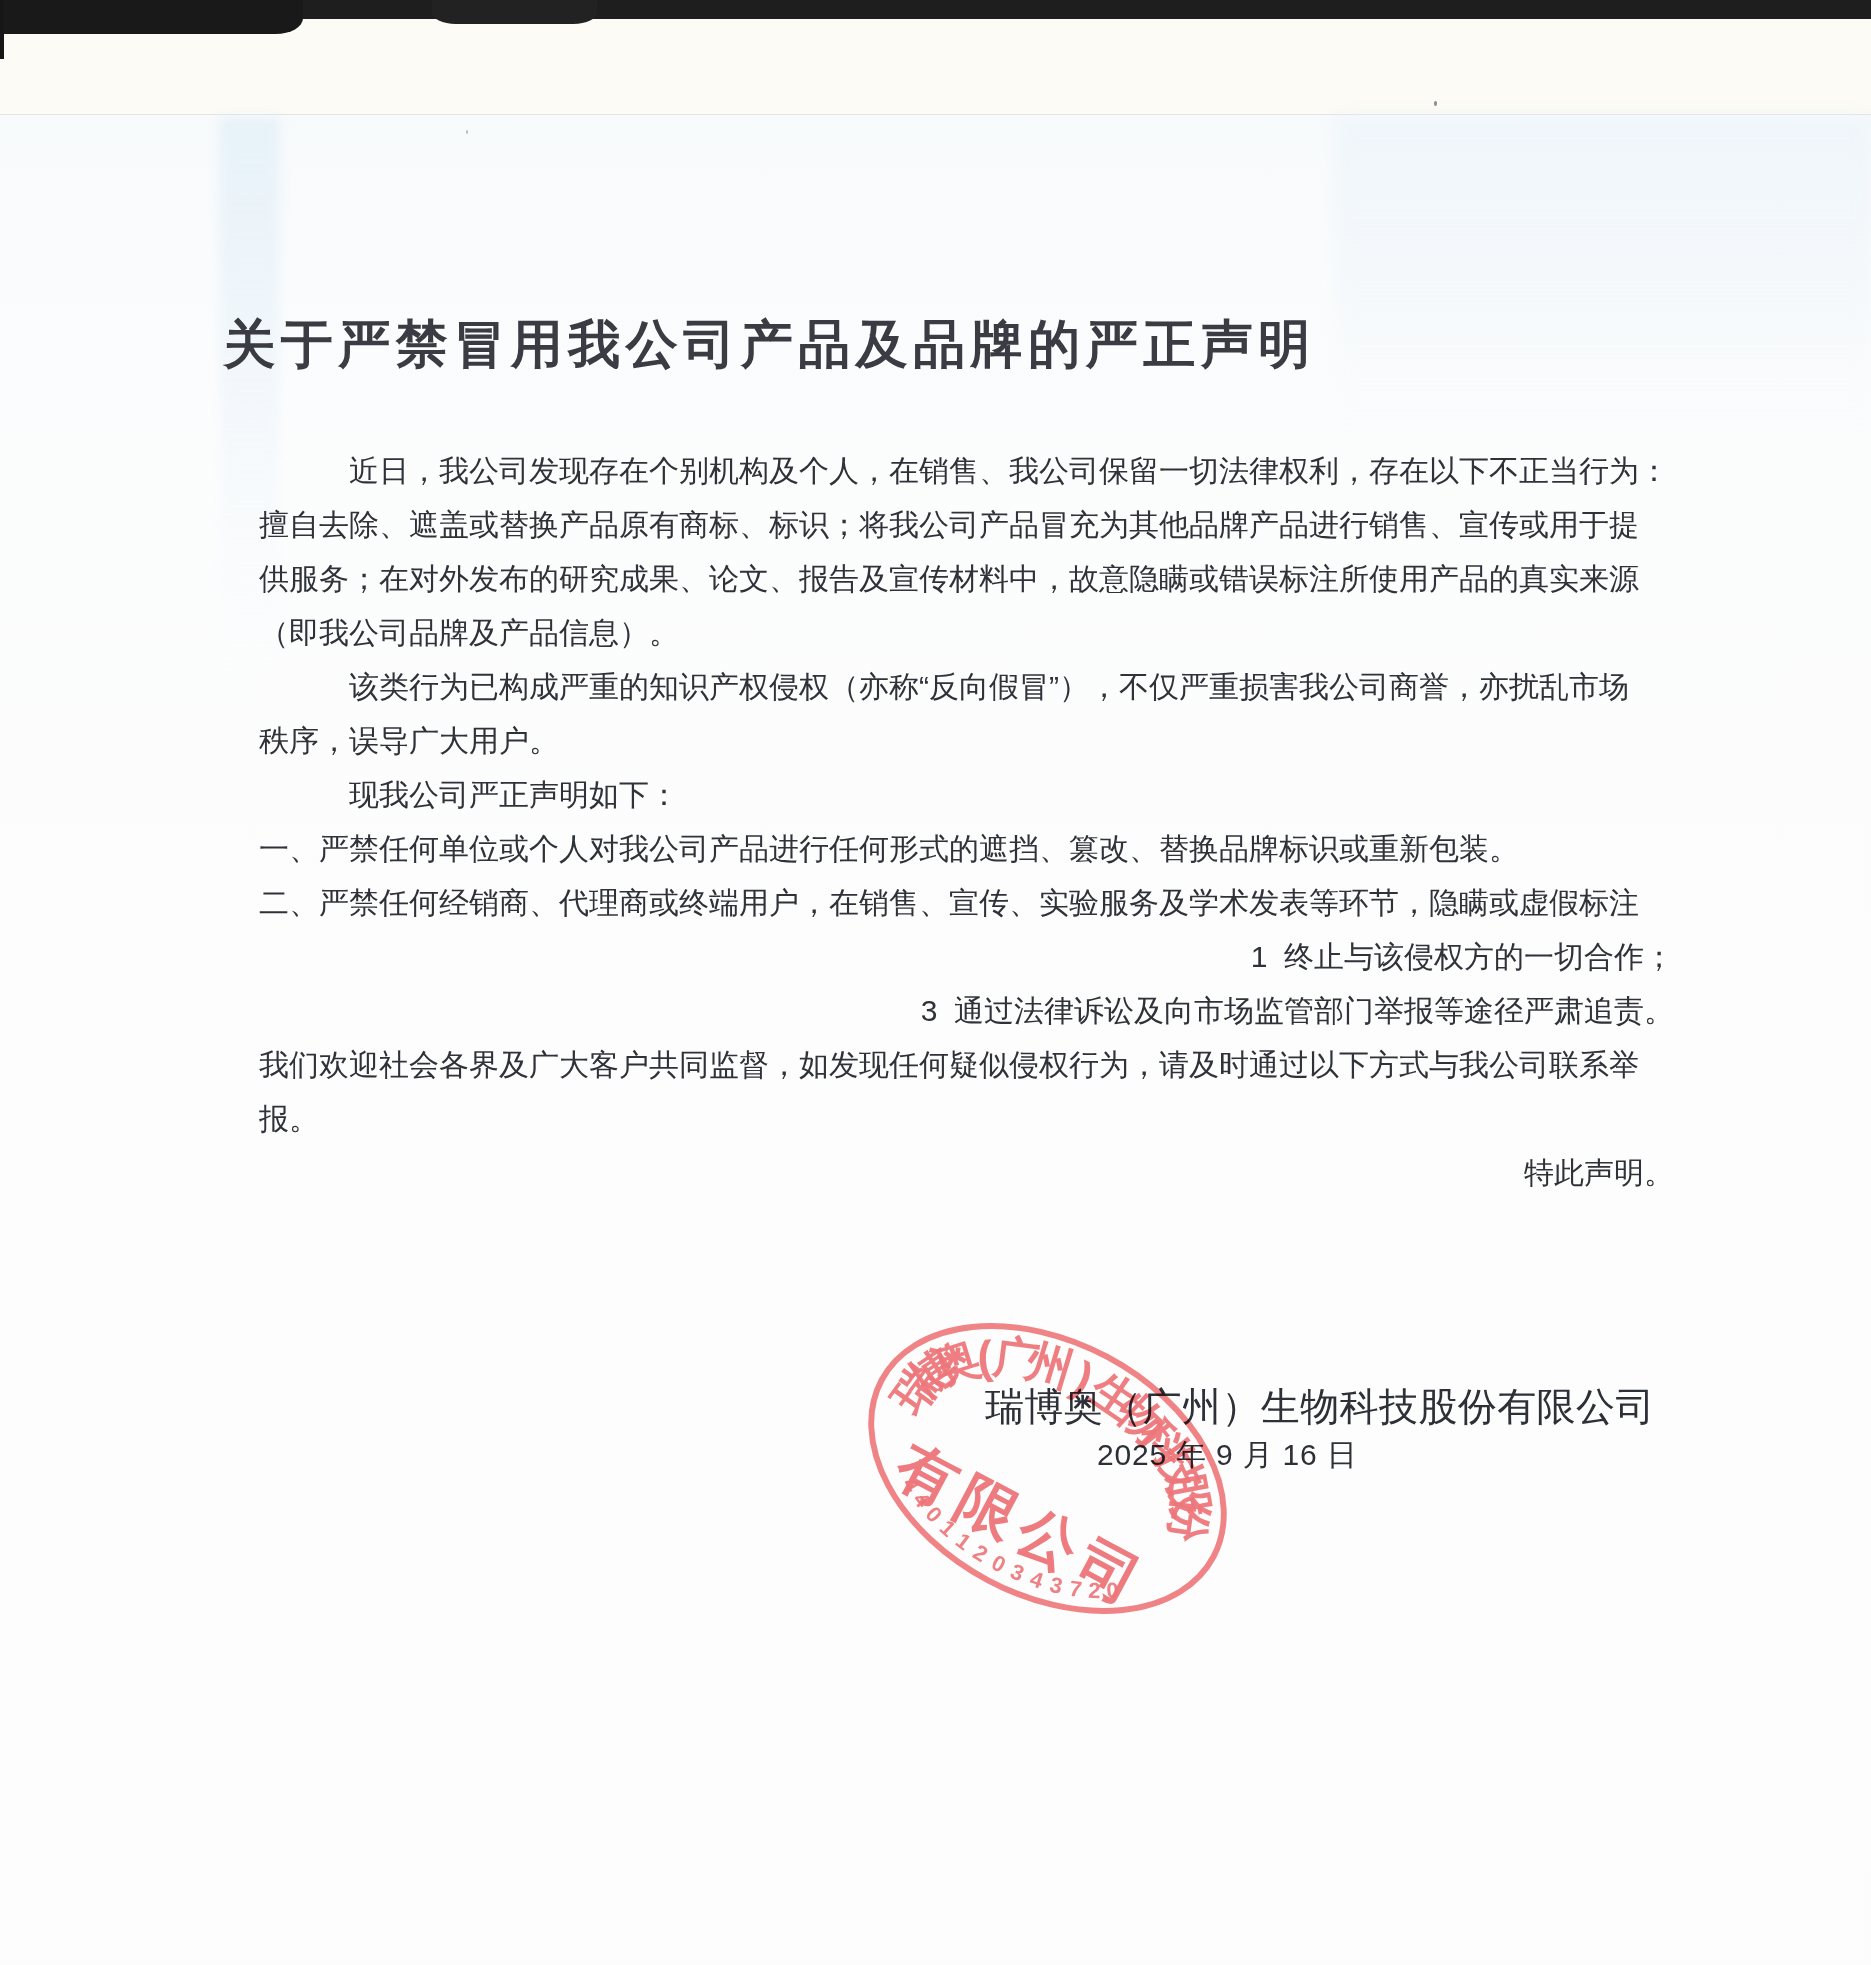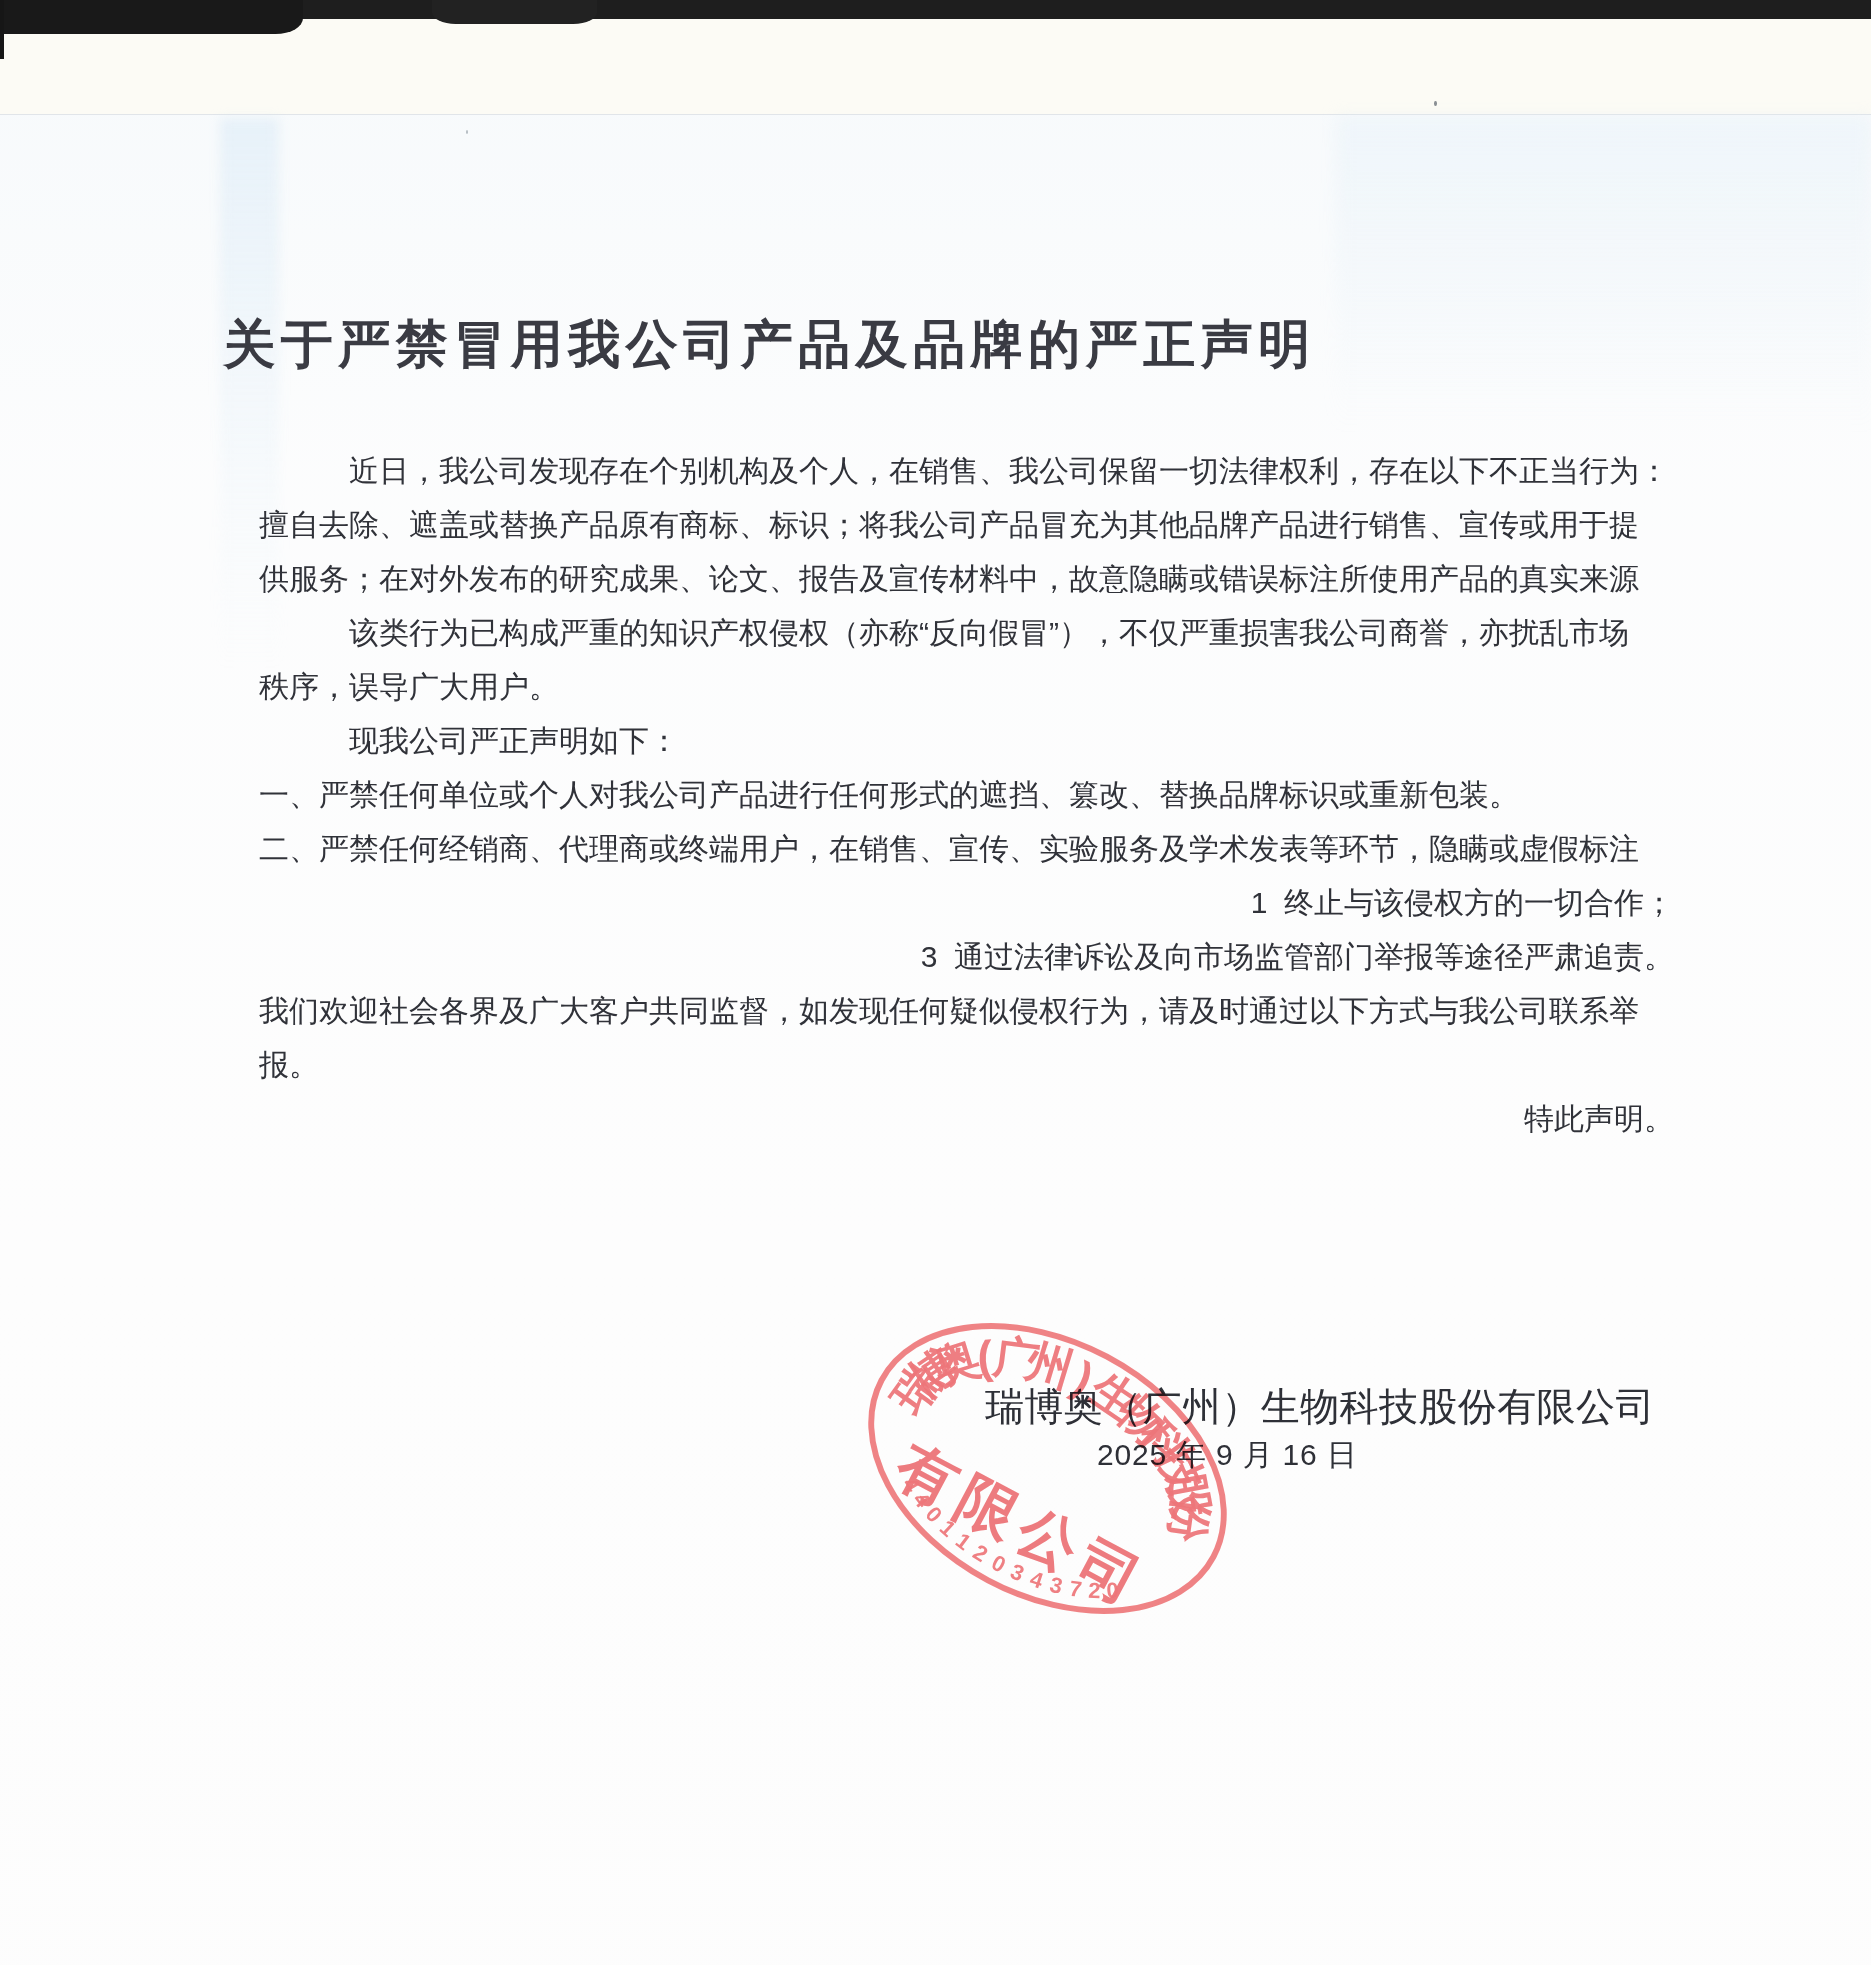--- a/index.html
+++ b/index.html
@@ -64,20 +64,21 @@
 <div class="edge-sliver"></div>
 <div class="speck" style="left:1434px;top:101px;width:2.8px;height:4.7px;background:#8a8f94;"></div>
 <div class="speck" style="left:466px;top:130px;width:2px;height:3.5px;background:#b8bfc5;"></div>
 
 <div class="doc-title">关于严禁冒用我公司产品及品牌的严正声明</div>
 
 <div class="doc-body">
     <div class="line ind-first">近日，我公司发现存在个别机构及个人，在销售、我公司保留一切法律权利，存在以下不正当行为：</div>
     <div class="line ind-none">擅自去除、遮盖或替换产品原有商标、标识；将我公司产品冒充为其他品牌产品进行销售、宣传或用于提</div>
     <div class="line ind-none">供服务；在对外发布的研究成果、论文、报告及宣传材料中，故意隐瞒或错误标注所使用产品的真实来源</div>
+    <div class="line ind-none">（即我公司品牌及产品信息）。</div>
     <div class="line ind-first">该类行为已构成严重的知识产权侵权（亦称“反向假冒”），不仅严重损害我公司商誉，亦扰乱市场</div>
     <div class="line ind-none">秩序，误导广大用户。</div>
     <div class="line ind-first">现我公司严正声明如下：</div>
     <div class="line ind-none">一、严禁任何单位或个人对我公司产品进行任何形式的遮挡、篡改、替换品牌标识或重新包装。</div>
     <div class="line ind-none">二、严禁任何经销商、代理商或终端用户，在销售、宣传、实验服务及学术发表等环节，隐瞒或虚假标注</div>
     <div class="line ind-item">1  终止与该侵权方的一切合作；</div>
     <div class="line ind-item">3  通过法律诉讼及向市场监管部门举报等途径严肃追责。</div>
     <div class="line ind-none">我们欢迎社会各界及广大客户共同监督，如发现任何疑似侵权行为，请及时通过以下方式与我公司联系举</div>
     <div class="line ind-none">报。</div>
     <div class="line ind-item">特此声明。</div>

